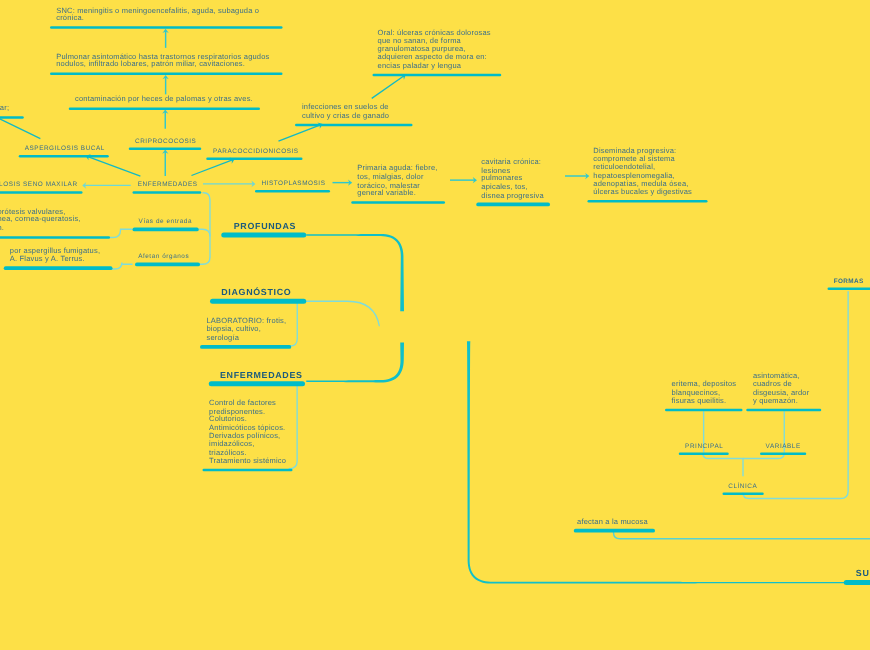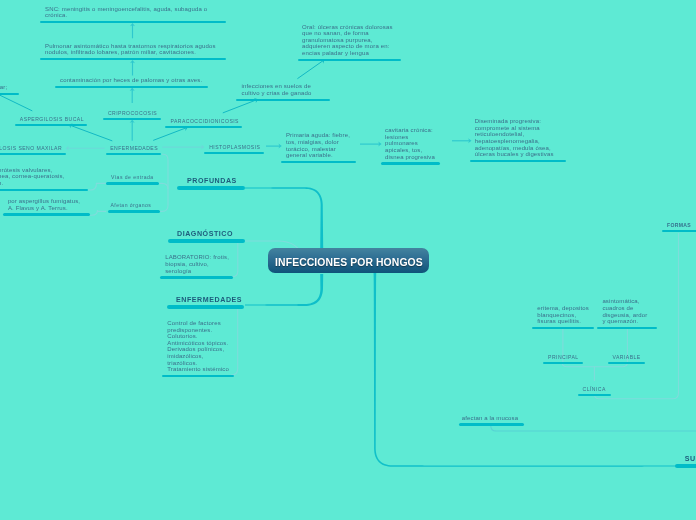--- a/index.html
+++ b/index.html
@@ -1,18 +1,18 @@
 <!DOCTYPE html>
 <html><head>
 <meta charset="utf-8">
 <style>
   html,body{margin:0;padding:0;}
   body{width:696px;height:520px;overflow:hidden;background:#e0f7e8;
        font-family:"Liberation Sans",sans-serif;}
-  #stage{position:relative;width:696px;height:520px;overflow:hidden;background:#5eead4;}
+  #stage{position:relative;width:696px;height:520px;overflow:hidden;background:#fde047;}
   svg#links{position:absolute;left:0;top:0;width:696px;height:520px;}
   #nodes{position:absolute;left:0;top:0;width:696px;height:520px;}
   .node{position:absolute;height:0;}
   .node .lbl{position:absolute;white-space:pre;color:#3b6f8a;}
   .node .bar{position:absolute;left:0;top:0;background:#00bcc8;border-radius:1.5px;height:2.4px;}
   .lv1 .bar{height:4.2px;border-radius:2.1px;}
   .central{position:absolute;border-radius:7px;
      background:linear-gradient(180deg,#43839f 0%,#2e6e93 42%,#0f5379 100%);
      display:flex;align-items:center;justify-content:center;}
   .ctext{color:#fff;font-weight:bold;font-size:10.4px;letter-spacing:.1px;white-space:nowrap;position:relative;top:2.5px;left:0.4px;
@@ -264,16 +264,13 @@
       </div>
       <div class="node para" style="left: 458.7px; top: 423.4px; width: 65px;">
         <div class="bar" style="width: 65px;"></div>
         <div class="lbl" style="left: 3px; top: -8.8px;">afectan a la mucosa</div>
       </div>
       <div class="node lv1" style="left: 675.2px; top: 463.8px; width: 50px;">
         <div class="bar" style="width: 50px;"></div>
         <div class="lbl" style="left: 9.5px; top: -9px;">SUPERFICIALES</div>
       </div>
     </div>
-<div class="central" style="left:267.8px;top:248px;width:161.5px;height:24.6px;">
-  <span class="ctext">INFECCIONES POR HONGOS</span>
-</div>
 </div>
 
 </body></html>

